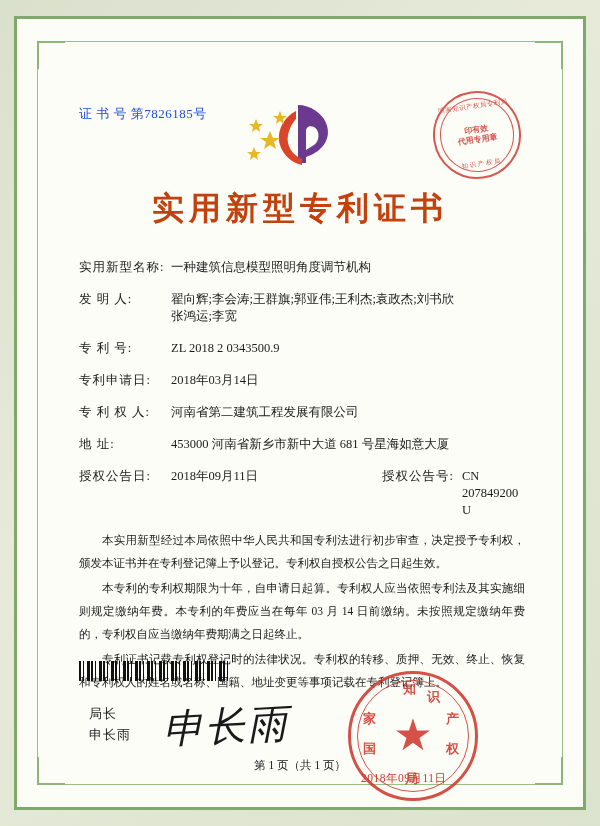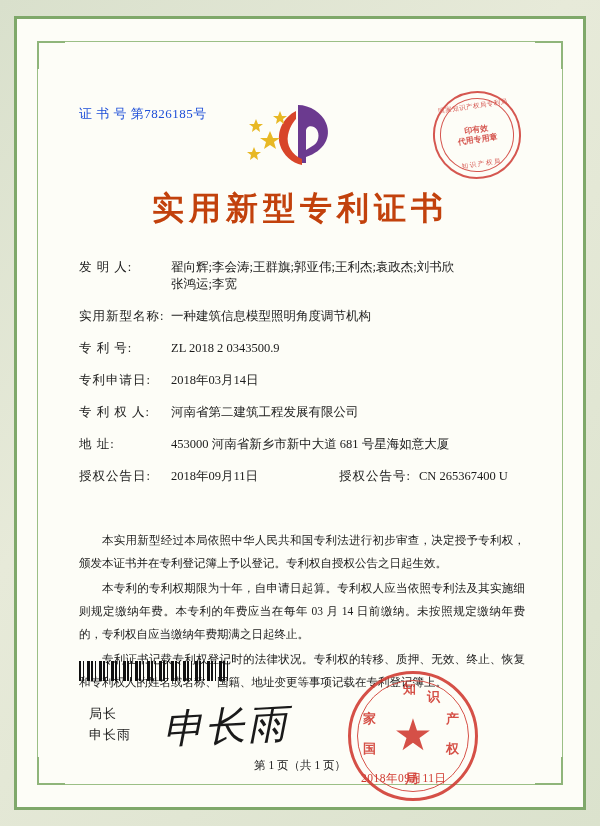--- a/index.html
+++ b/index.html
@@ -156,20 +156,21 @@
   .field-value {
     flex: 1;
     color: #1b1b1b;
   }
   .field-value .sub {
     display: block;
   }
   .row-split {
     display: flex;
     margin-bottom: 14px;
+    gap: 43px;
   }
   .row-split .half {
     display: flex;
     align-items: flex-start;
   }
   .row-split .half.first { width: 260px; flex: none; }
   .row-split .half .field-label { width: 92px; }
   .row-split .half.second .field-label { width: 80px; }
 
   
@@ -306,30 +307,30 @@
         <div class="arc-top">国家知识产权局专利局</div>
         <div class="mid">印有效<br>代用专用章</div>
         <div class="arc-bot">知 识 产 权 局</div>
       </div>
 
       <div class="title">实用新型专利证书</div>
 
       <div class="fields">
 
         <div class="field-row">
+          <div class="field-label">实用新型名称:</div>
+          <div class="field-value">一种建筑信息模型照明角度调节机构</div>
+        </div>
+
+        <div class="field-row">
           <div class="field-label">发 明 人:</div>
           <div class="field-value">
             <span>翟向辉;李会涛;王群旗;郭亚伟;王利杰;袁政杰;刘书欣</span>
             <span class="sub">张鸿运;李宽</span>
           </div>
-        </div>
-
-        <div class="field-row">
-          <div class="field-label">实用新型名称:</div>
-          <div class="field-value">一种建筑信息模型照明角度调节机构</div>
         </div>
 
         <div class="field-row">
           <div class="field-label">专 利 号:</div>
           <div class="field-value">ZL 2018 2 0343500.9</div>
         </div>
 
         <div class="field-row" style="margin-top:14px;">
           <div class="field-label">专利申请日:</div>
           <div class="field-value">2018年03月14日</div>
@@ -345,21 +346,21 @@
           <div class="field-value">453000 河南省新乡市新中大道 681 号星海如意大厦</div>
         </div>
 
         <div class="row-split" style="margin-top:14px;">
           <div class="half first">
             <div class="field-label">授权公告日:</div>
             <div class="field-value">2018年09月11日</div>
           </div>
           <div class="half second">
             <div class="field-label">授权公告号:</div>
-            <div class="field-value">CN 265367400 U</div>
+            <div class="field-value">CN 207849200 U</div>
           </div>
         </div>
 
       </div>
 
       <div class="paras">
         <p>本实用新型经过本局依照中华人民共和国专利法进行初步审查，决定授予专利权，颁发本证书并在专利登记簿上予以登记。专利权自授权公告之日起生效。</p>
         <p>本专利的专利权期限为十年，自申请日起算。专利权人应当依照专利法及其实施细则规定缴纳年费。本专利的年费应当在每年 03 月 14 日前缴纳。未按照规定缴纳年费的，专利权自应当缴纳年费期满之日起终止。</p>
         <p>专利证书记载专利权登记时的法律状况。专利权的转移、质押、无效、终止、恢复和专利权人的姓名或名称、国籍、地址变更等事项记载在专利登记簿上。</p>
       </div>

